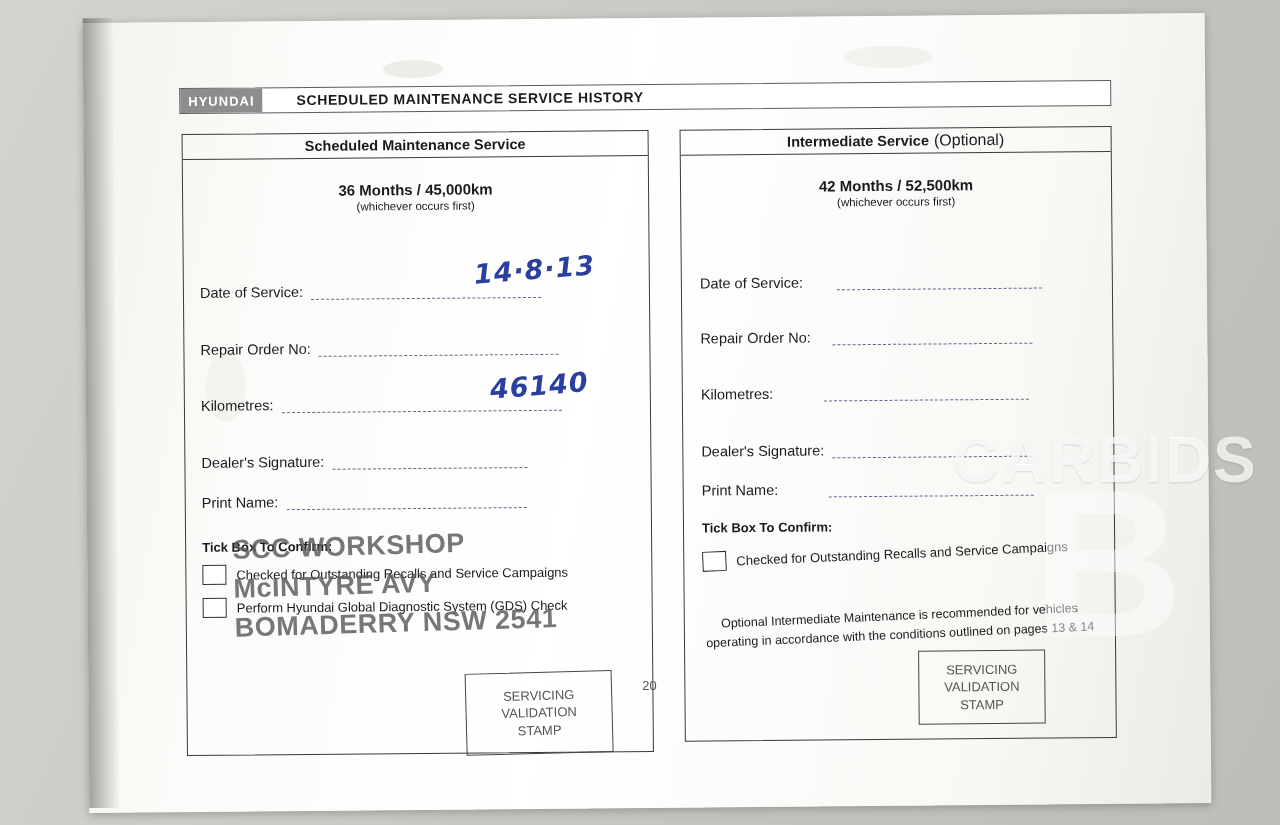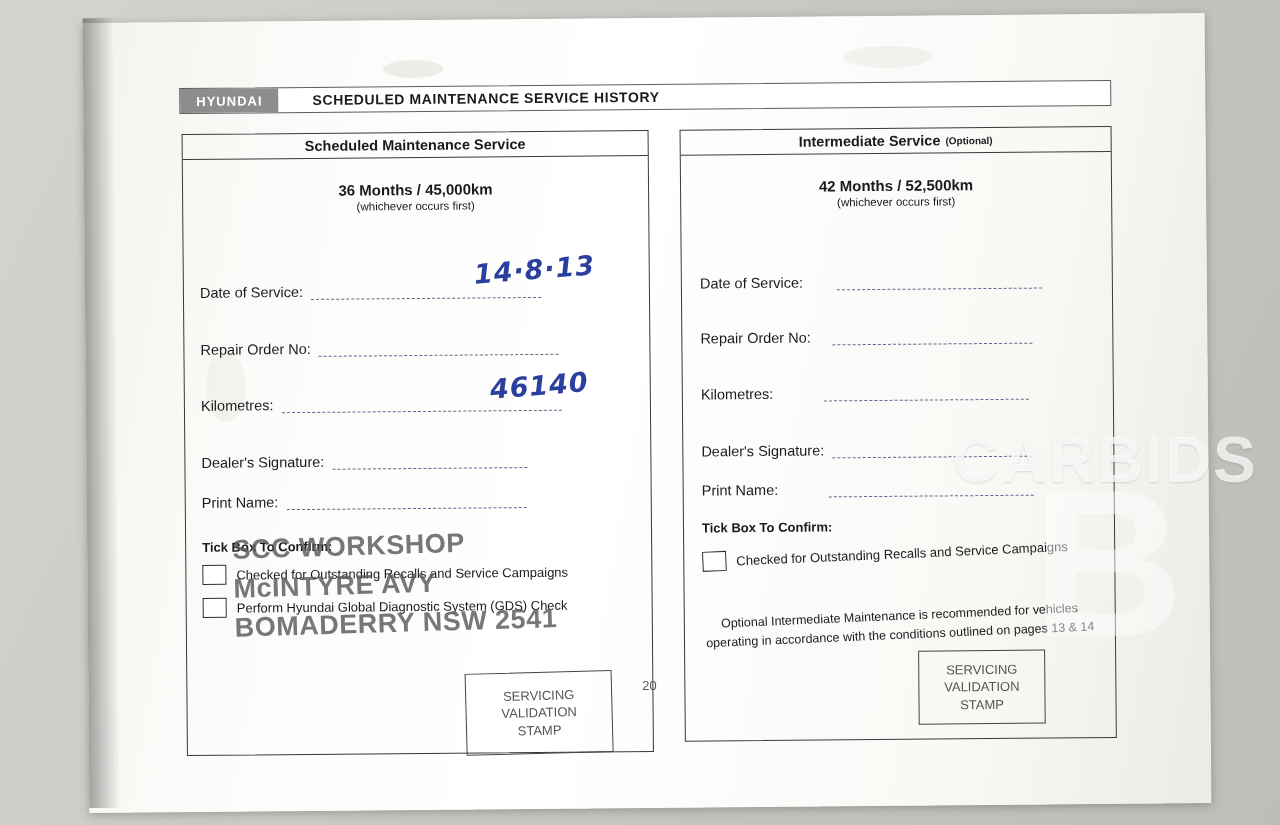--- a/index.html
+++ b/index.html
@@ -35,39 +35,39 @@
   }
   
   .hdr{
     position:absolute;left:96px;top:66px;width:930px;height:24px;
     border:1px solid #5d5d5d;
     display:flex;align-items:stretch;
     background:#fff;
   }
   .hdr-brand{
     background:#8d8d8d;color:#fff;font-weight:bold;font-size:13px;
-    letter-spacing:1px;padding:0 16px;display:flex;align-items:center;
+    letter-spacing:1px;padding:0 8px;display:flex;align-items:center;
   }
   .hdr-title{
     flex:1;display:flex;align-items:center;justify-content:flex-start;
     padding-left:34px;font-weight:bold;font-size:14px;letter-spacing:.6px;
   }
   
   .panel{
     position:absolute;border:1.5px solid #3a3a3a;background:transparent;
   }
   #panel-left{left:98px;top:112px;width:465px;height:620px;}
   #panel-right{left:596px;top:112px;width:430px;height:610px;}
   .panel-title{
     position:absolute;left:0;top:0;right:0;height:24px;
     border-bottom:1.5px solid #3a3a3a;
     display:flex;align-items:center;justify-content:center;
     font-weight:bold;font-size:14.5px;
   }
-  .panel-title .opt{font-size:10px;font-weight:bold;margin-left:5px;}
+  .panel-title .opt{font-size:16px;font-weight:normal;margin-left:5px;}
   .interval{
     position:absolute;left:0;right:0;text-align:center;
   }
   .interval .big{font-weight:bold;font-size:15px;}
   .interval .sub{font-size:11.5px;margin-top:2px;}
   
   .field{
     position:absolute;display:flex;align-items:flex-end;
     font-size:14.5px;
   }

